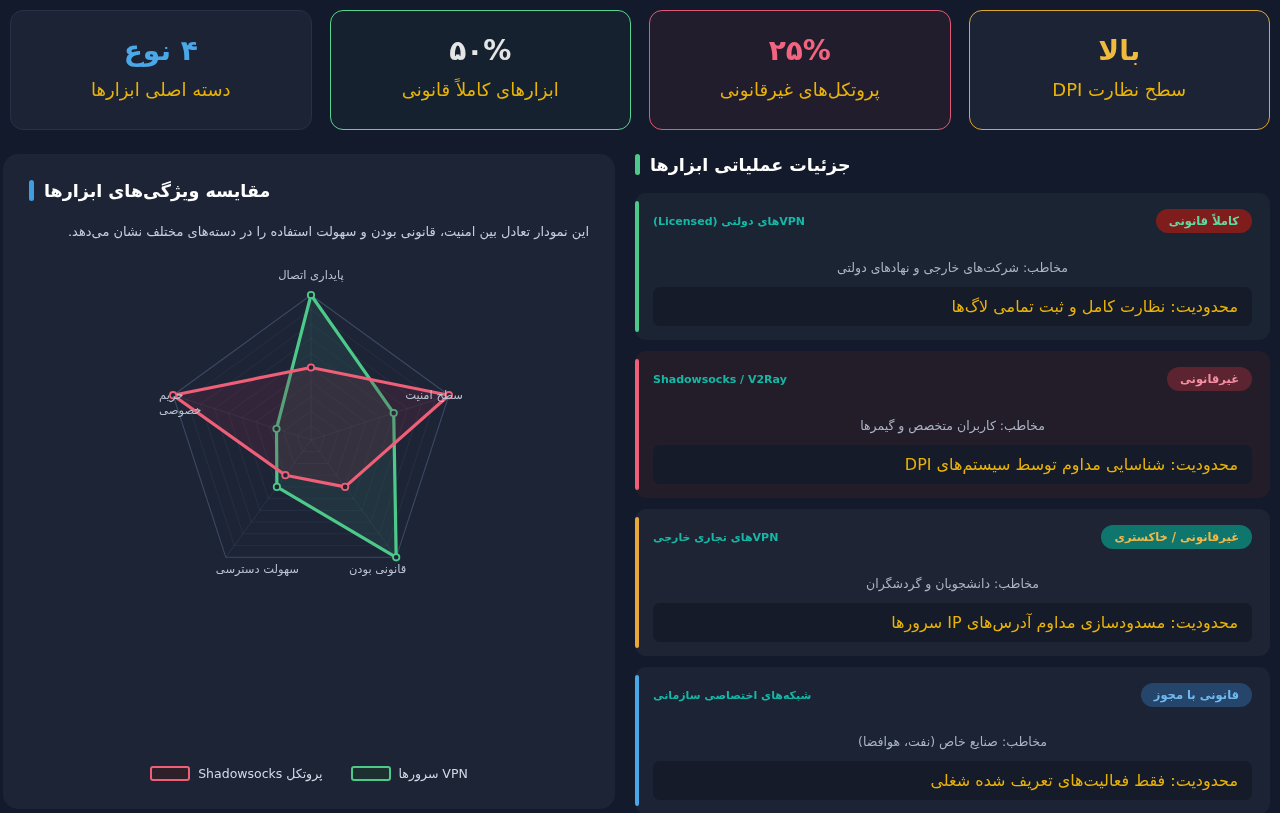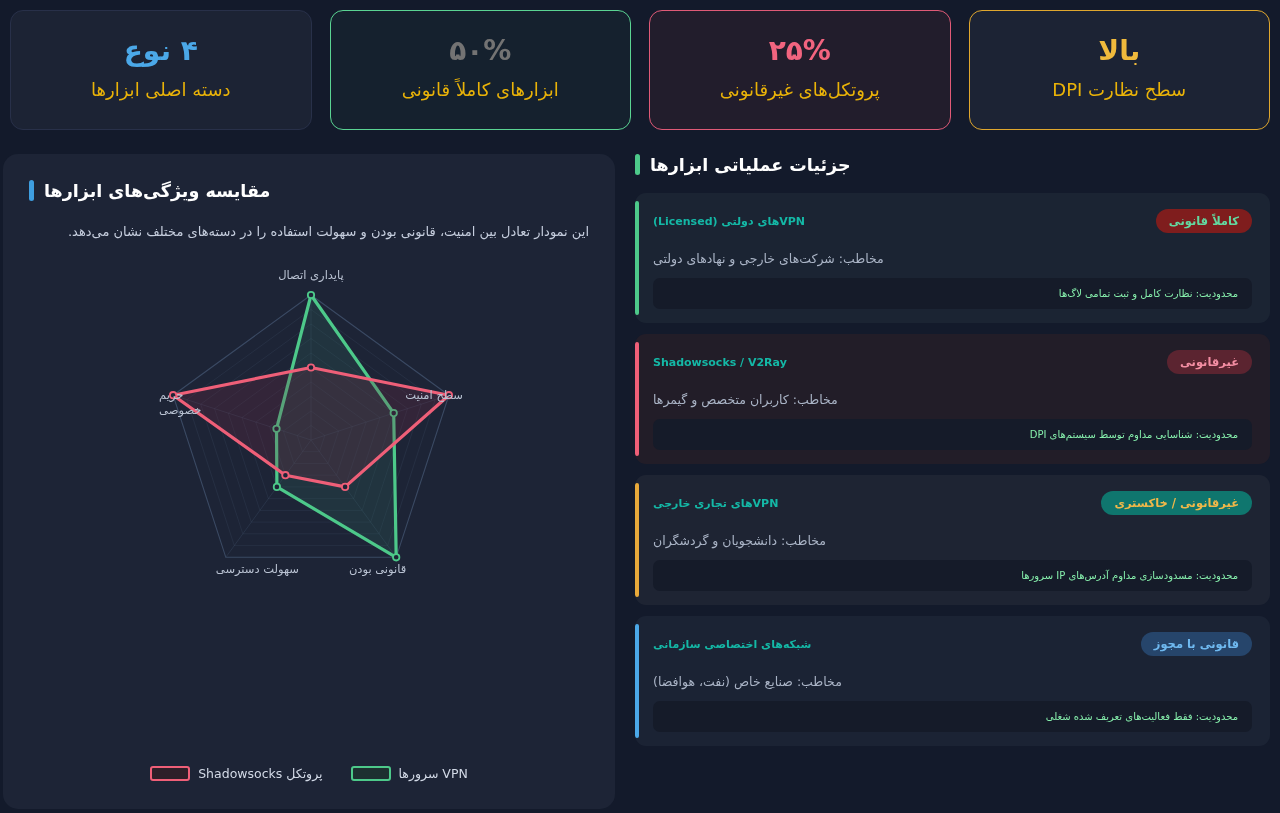--- a/index.html
+++ b/index.html
@@ -19,21 +19,21 @@
     display:flex;flex-direction:column;align-items:center;justify-content:flex-start;
     padding-top:26px;position:relative;
   }
   .kpi.amber{border:1.6px solid #e0a72e;background:#1c2334;}
   .kpi.pink{border:1.6px solid #e05a77;background:#221d2c;}
   .kpi.green{border:1.6px solid #5ad493;background:#18273099;}
   .kpi.blue{border:1px solid #283049;background:#1c2334;}
   .kpi-value{font-size:28px;font-weight:700;line-height:1;letter-spacing:.5px}
   .kpi.amber .kpi-value{color:#f0ba3c}
   .kpi.pink  .kpi-value{color:#f2647f}
-  .kpi.green .kpi-value{color:#737373}
+  .kpi.green .kpi-value{color:#e5e5e5}
   .kpi.blue  .kpi-value{color:#4ba8e8}
   .kpi-label{margin-top:14px;font-size:18px;color:#eab308;font-weight:400}
 
   
   .main{display:flex;gap:20px;margin-top:24px;height:655px;}
   .col-left{width:635px;flex:none;}
   .col-right{flex:1;}
 
   
   .sec-title{display:flex;align-items:flex-end;justify-content:flex-start;
@@ -60,23 +60,23 @@
   .tool.c-blue{background:#1b2334}
 
   .tool-head{display:flex;align-items:center;justify-content:space-between;}
   .tool-name{font-size:11px;font-weight:700;color:#14b8a6;order:2}
   .badge{order:1;font-size:11.5px;font-weight:700;border-radius:999px;padding:5px 13px;white-space:nowrap}
   .badge.b-green{background:#7f1d1d;color:#63d9a0}
   .badge.b-red{background:#5b2430;color:#f48ea3}
   .badge.b-amber{background:#0f766e;color:#f0b849}
   .badge.b-blue{background:#26456b;color:#6fb9f0}
 
-  .tool-aud{margin-top:18px;font-size:12.5px;color:#aab4c6;text-align:left}
+  .tool-aud{margin-top:27px;font-size:12.5px;color:#aab4c6;text-align:center}
   .tool-lim{margin-top:12px;background:#151b29;border-radius:7px;
-    padding:10px 14px;font-size:10px;color:#86efac;text-align:right}
+    padding:10px 14px;font-size:16px;color:#eab308;text-align:right}
 
   
   .panel{background:#1d2436;border-radius:15px;padding:26px 26px 20px 26px;height:100%;
     display:flex;flex-direction:column;}
   .panel-desc{font-size:13px;line-height:1.95;color:#c6cede;text-align:right;margin-bottom:4px}
   .chart-wrap{flex:1;position:relative;}
   svg{display:block}
   .ax-label{font-family:"DejaVu Sans","Liberation Sans",sans-serif;font-size:11.5px;fill:#b9c2d2}
 
   .legend{display:flex;justify-content:center;align-items:center;gap:28px;

